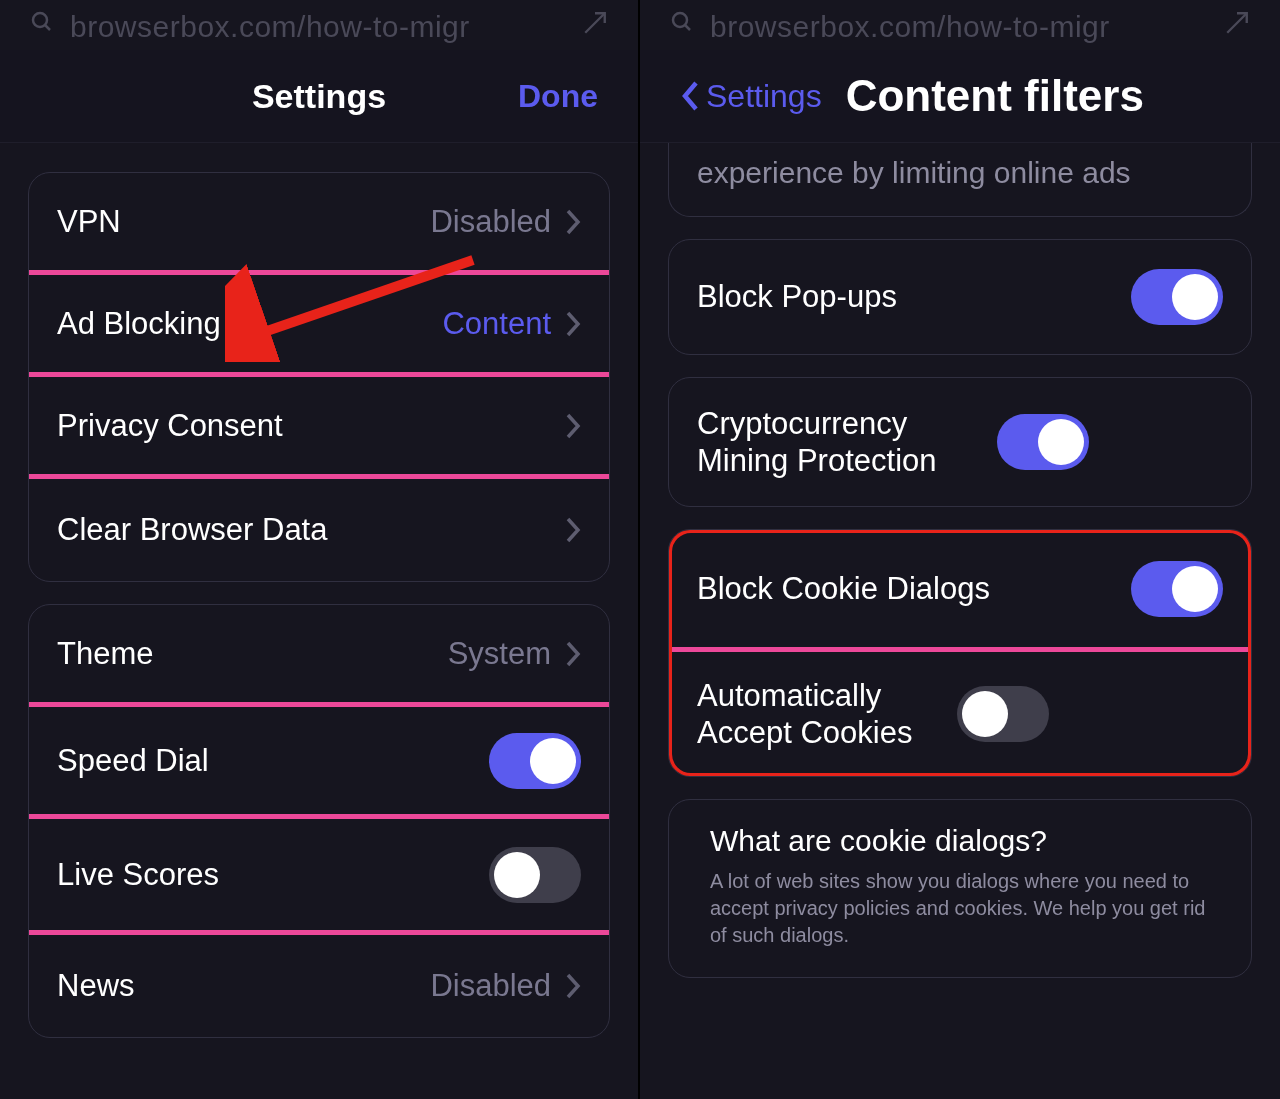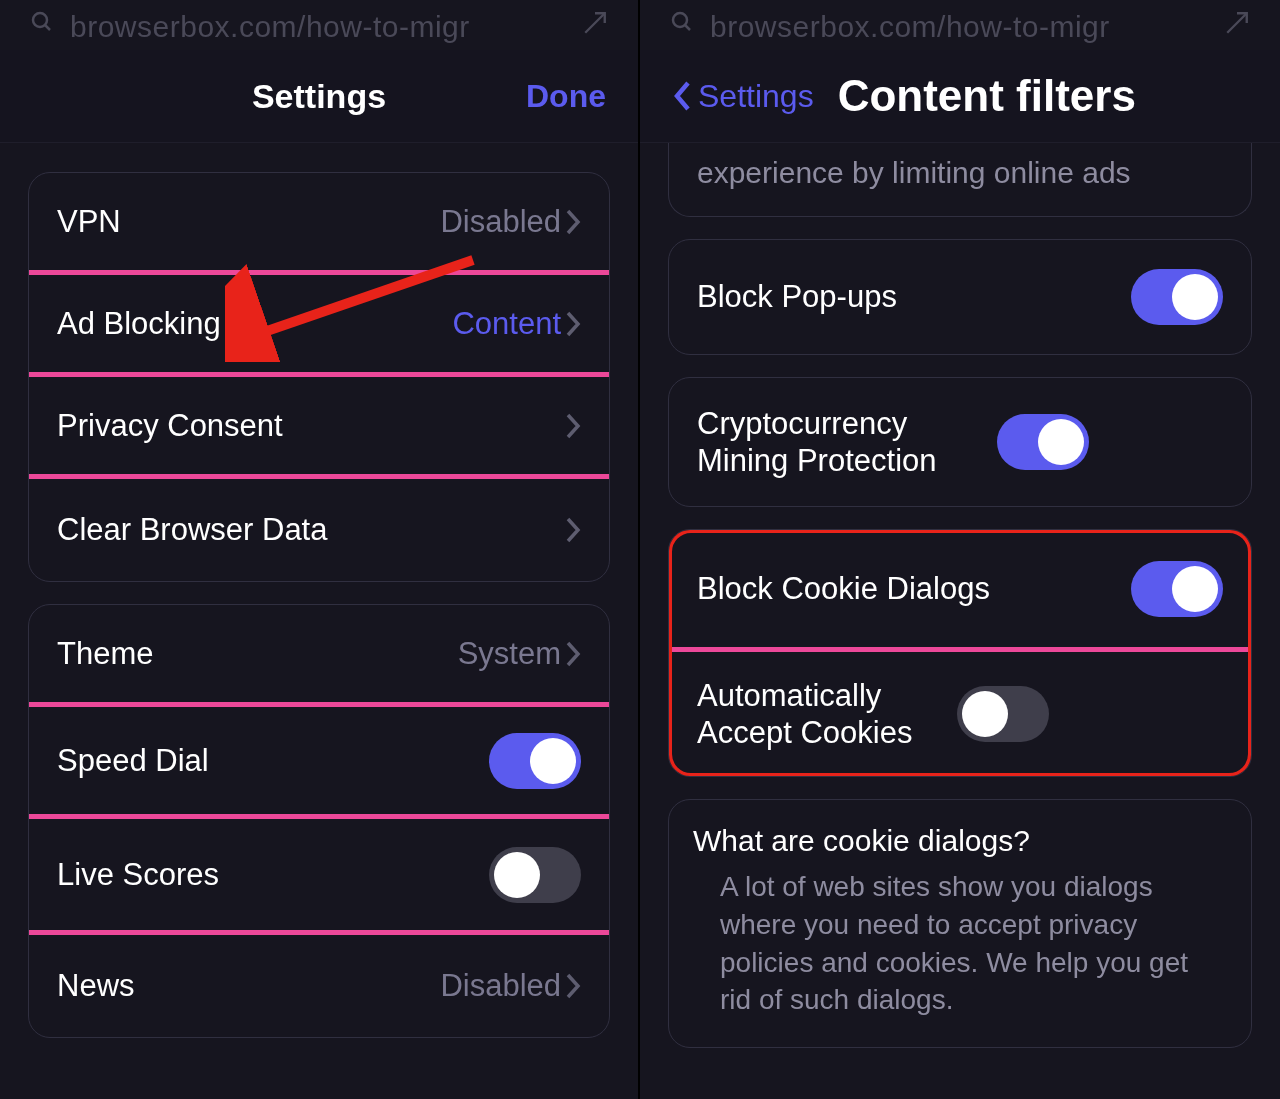--- a/index.html
+++ b/index.html
@@ -36,21 +36,21 @@
   .url-icon svg, .share-icon svg { display:block; }
 
   
   .nav-header {
     position: absolute;
     top: 50px; left: 0; right: 0;
     height: 92px;
     background: rgba(22,21,31,0.96);
     display: flex;
     align-items: center;
-    padding: 0 32px;
+    padding: 0 40px;
     z-index: 5;
   }
   .pane-left .nav-header::after,
   .pane-right .nav-header::after {
     content:"";
     position:absolute; left:0; right:0; bottom:-1px;
     height:1px; background:#1f1e2b;
   }
   .nav-header .title {
     flex: 1;
@@ -104,21 +104,21 @@
   .group .row:last-child { border-bottom: none; }
   .row .label {
     flex:1;
     font-size: 31px;
     color:#fff;
     line-height: 1.2;
   }
   .row .value {
     font-size: 31px;
     color: #7a7890;
-    margin-right: 4px;
+    margin-right: 14px;
   }
   .row .value.accent { color:#5b5bee; }
   .row .chevron { color:#5e5d70; display:flex; }
   .row .chevron svg { display:block; }
 
   
   .toggle {
     width: 92px; height: 56px;
     border-radius: 28px;
     position: relative;
@@ -146,27 +146,27 @@
     margin-bottom: 22px;
   }
   .partial-top .desc {
     font-size: 30px;
     color:#8e8ca0;
   }
 
   .info-card {
     border:1px solid #302f40;
     border-radius:22px;
-    padding: 24px 28px 28px 24px;
+    padding: 24px 28px 28px 41px;
   }
   .info-card .q {
     font-size: 30px; color:#fff; margin-bottom: 10px;
   }
   .info-card .desc {
-    font-size: 28px; color:#8e8ca0; line-height:1.35;margin-left:27px;
+    font-size: 20px; color:#8e8ca0; line-height:1.35;
   }
 
   
   .highlight-red {
     position: relative;
   }
   .highlight-red::before {
     content:"";
     position:absolute;
     top:-4px; left:-4px; right:-4px; bottom:-4px;

